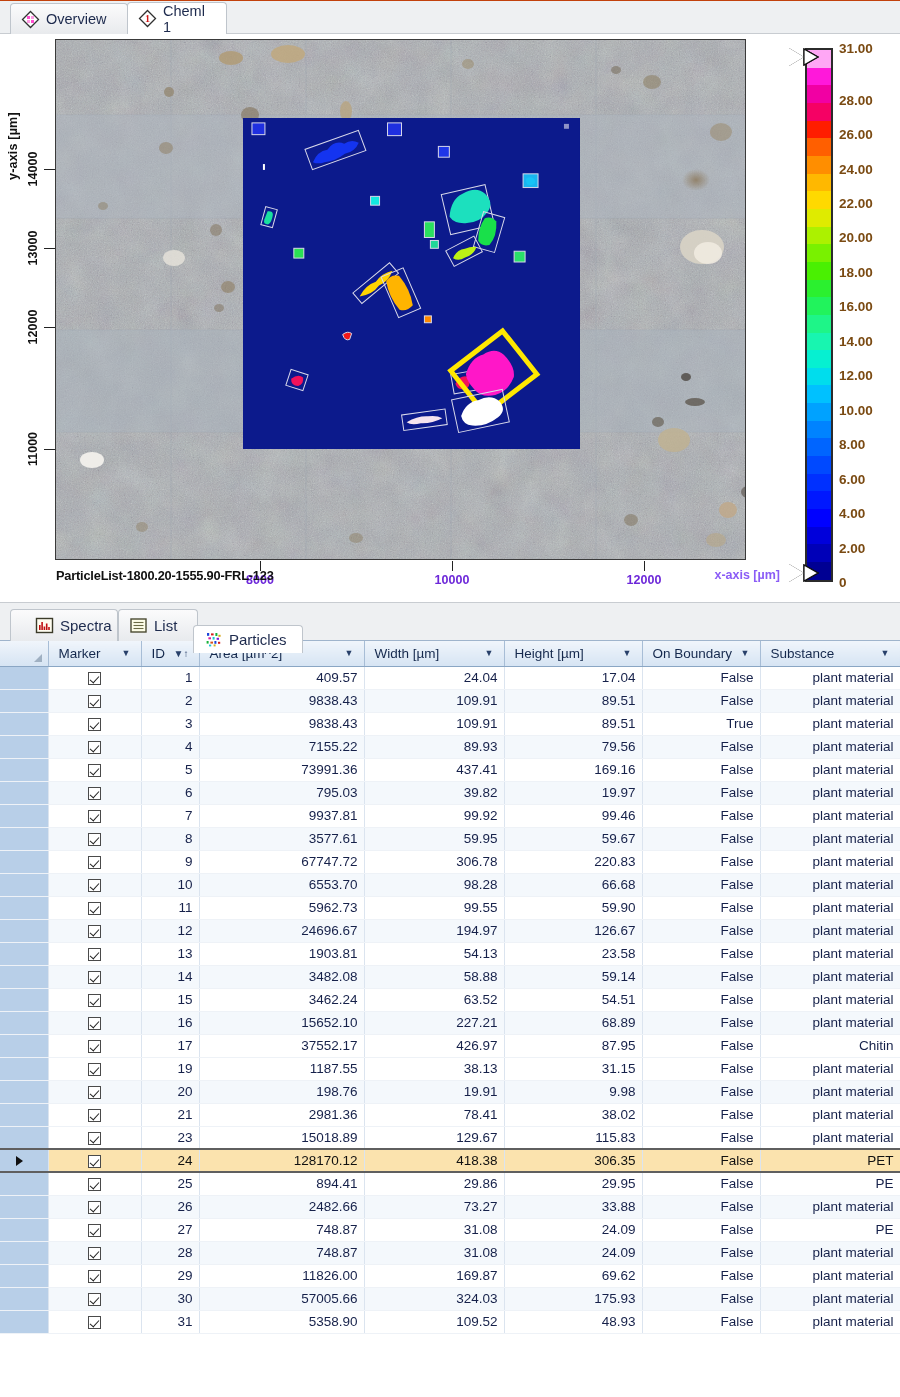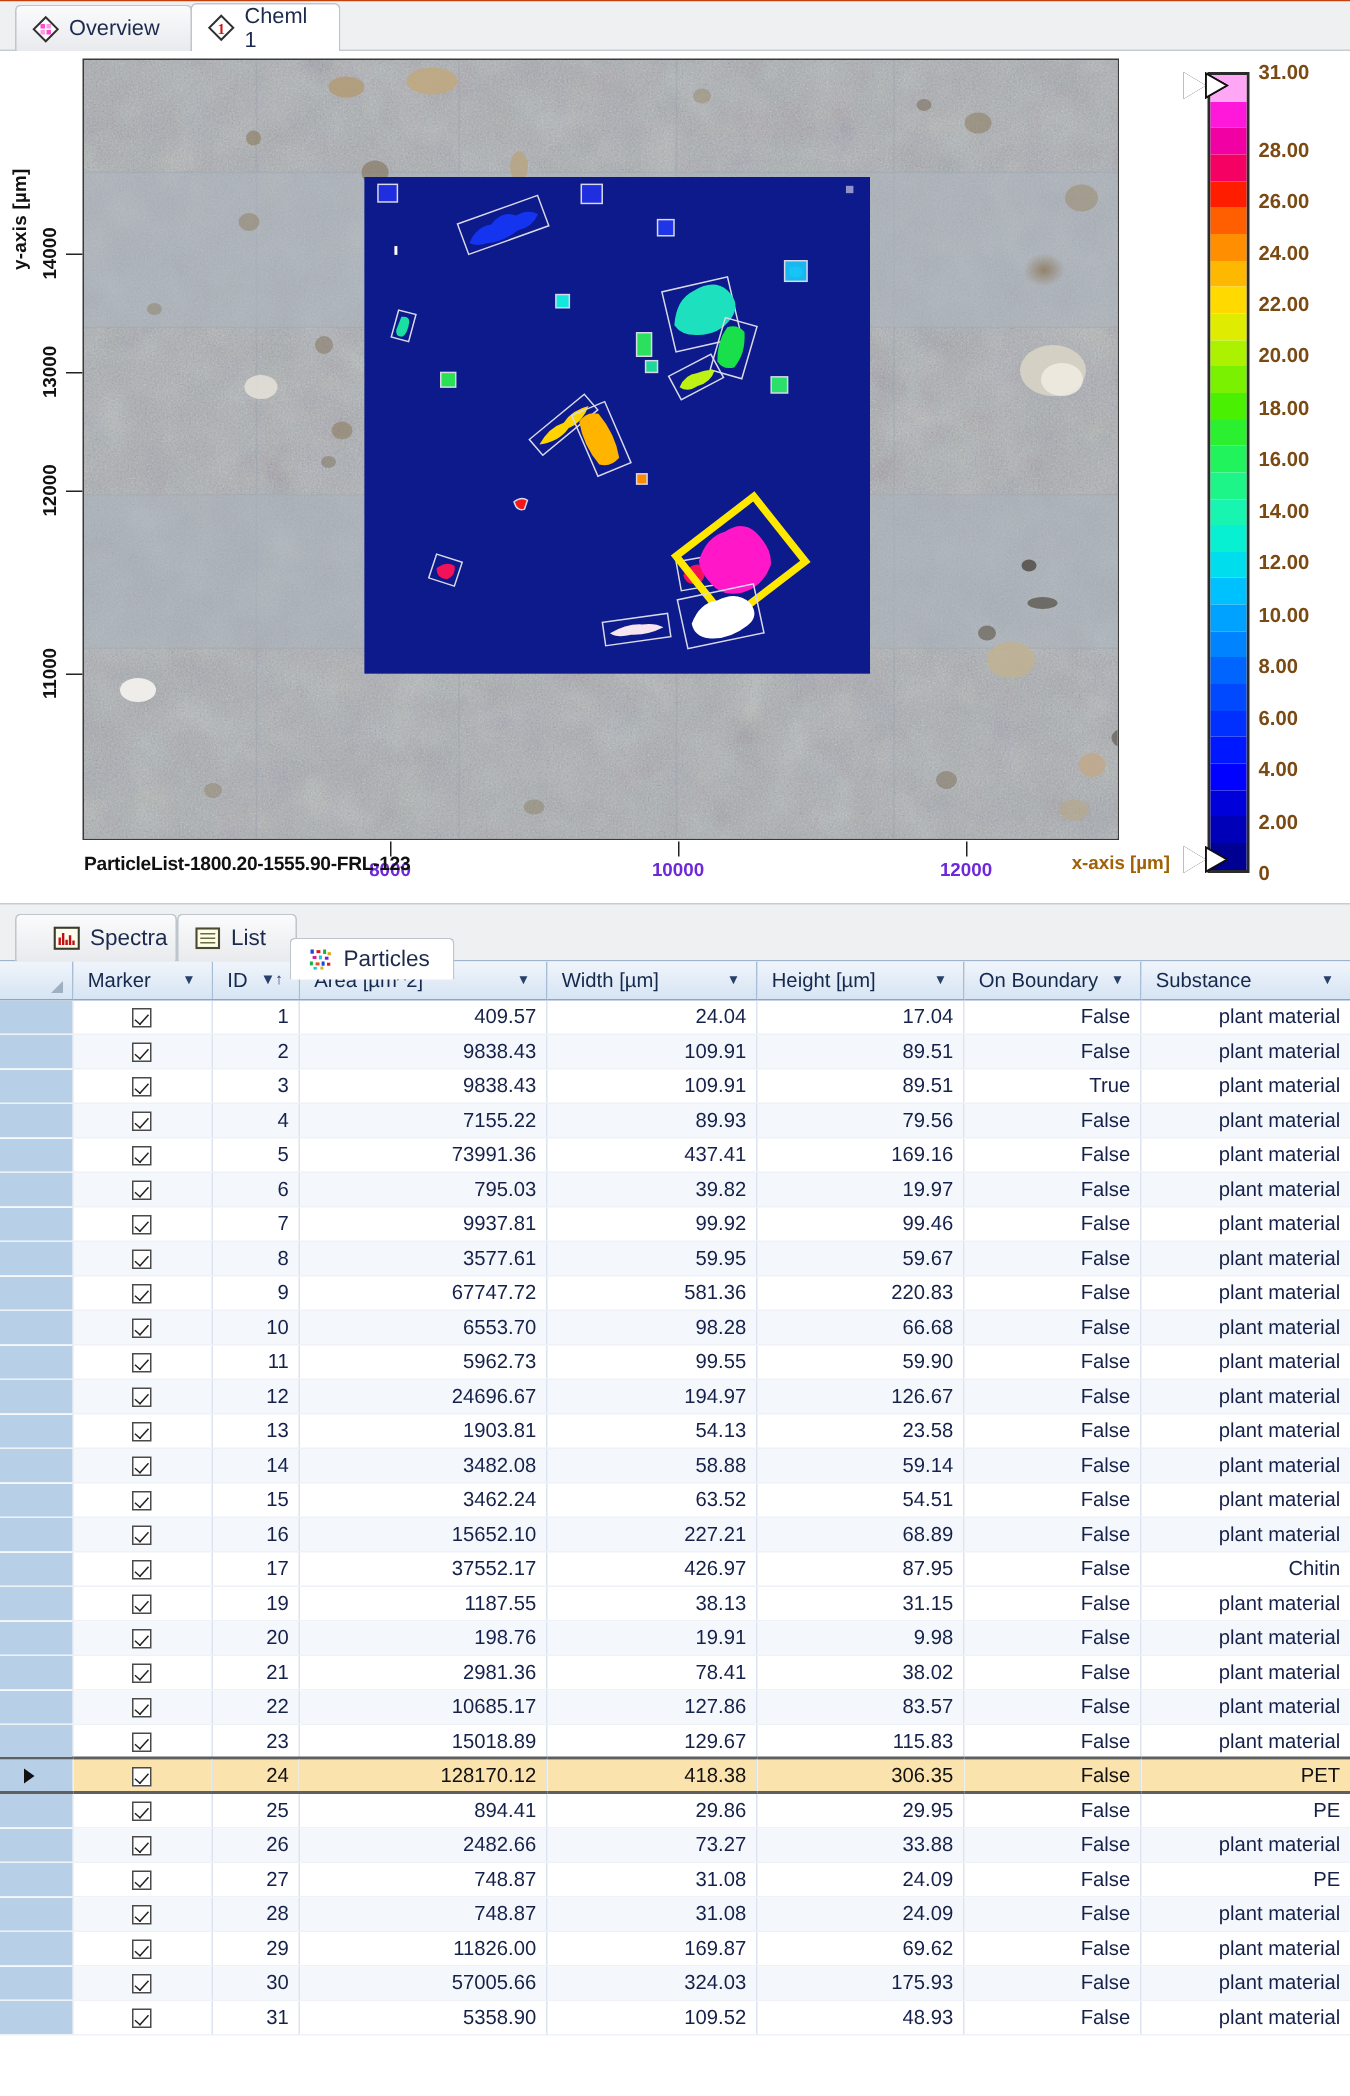--- a/index.html
+++ b/index.html
@@ -77,21 +77,21 @@
     writing-mode: vertical-rl; transform: rotate(180deg) translateY(50%);
     white-space: nowrap;
   }
   #caption {
     position: absolute; left: 56px; top: 534px;
     font-size: 12.8px; font-weight: bold; color: #111; letter-spacing: -.2px;
   }
   #xlabel {
     position: absolute; left: 620px; top: 534px; width: 160px;
     text-align: right;
-    font-size: 12.5px; font-weight: bold; color: #a16207;
+    font-size: 12.5px; font-weight: bold; color: #8b5cf6;
   }
 
   
   #colorbar-wrap { position: absolute; left: 787px; top: 5px; width: 110px; height: 560px; }
   #cbar {
     position: absolute; left: 18px; top: 9px; width: 28px; height: 534px;
     border: 2px solid #2b2b2b;
   }
   .cb-seg { width: 100%; }
   .cb-tick {
@@ -685,21 +685,21 @@
             <td class="num">59.95</td>
             <td class="num">59.67</td>
             <td class="num">False</td>
             <td class="sub">plant material</td>
           </tr>
           <tr class="r-odd">
             <td class="c-sel"></td>
             <td class="c-mark"><span class="cbx"></span></td>
             <td class="num">9</td>
             <td class="num">67747.72</td>
-            <td class="num">581.36</td>
+            <td class="num">306.78</td>
             <td class="num">220.83</td>
             <td class="num">False</td>
             <td class="sub">plant material</td>
           </tr>
           <tr class="r-even">
             <td class="c-sel"></td>
             <td class="c-mark"><span class="cbx"></span></td>
             <td class="num">10</td>
             <td class="num">6553.70</td>
             <td class="num">98.28</td>
@@ -800,30 +800,20 @@
           <tr class="r-odd">
             <td class="c-sel"></td>
             <td class="c-mark"><span class="cbx"></span></td>
             <td class="num">21</td>
             <td class="num">2981.36</td>
             <td class="num">78.41</td>
             <td class="num">38.02</td>
             <td class="num">False</td>
             <td class="sub">plant material</td>
           </tr>
-          <tr class="r-even">
-            <td class="c-sel"></td>
-            <td class="c-mark"><span class="cbx"></span></td>
-            <td class="num">22</td>
-            <td class="num">10685.17</td>
-            <td class="num">127.86</td>
-            <td class="num">83.57</td>
-            <td class="num">False</td>
-            <td class="sub">plant material</td>
-          </tr>
           <tr class="r-odd">
             <td class="c-sel"></td>
             <td class="c-mark"><span class="cbx"></span></td>
             <td class="num">23</td>
             <td class="num">15018.89</td>
             <td class="num">129.67</td>
             <td class="num">115.83</td>
             <td class="num">False</td>
             <td class="sub">plant material</td>
           </tr>

